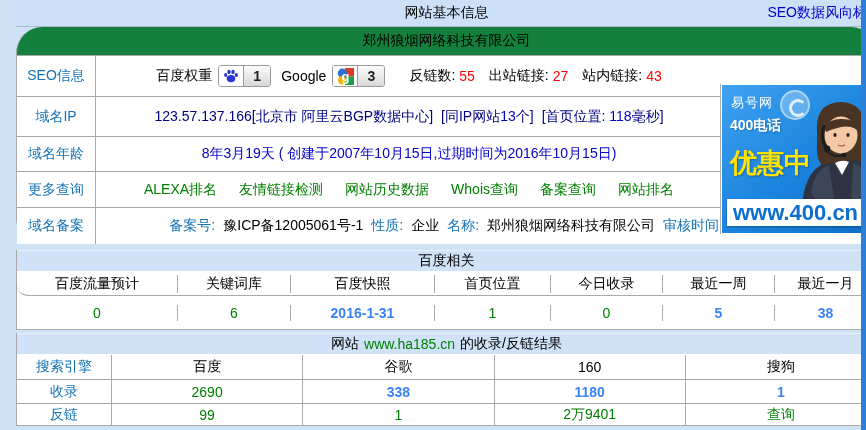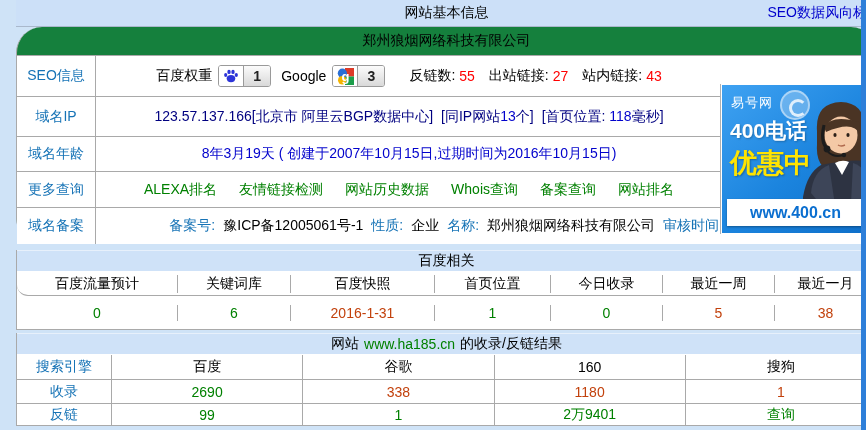--- a/index.html
+++ b/index.html
@@ -21,42 +21,42 @@
   .irow:last-child { border-bottom:1px solid #a9a9a9; }
   .irow .lbl { width:79px; flex:0 0 79px; border-right:1px solid #a9a9a9; color:#1673b6; display:flex; align-items:center; justify-content:center; }
   .irow .cnt { flex:1; display:flex; align-items:center; justify-content:center; flex-wrap:nowrap; white-space:nowrap; }
   .irow.with-ad .cnt { margin-right:154px; }
   .h41{height:41px;} .h40{height:40px;} .h35{height:35px;} .h36{height:36px;}
 
   .red { color:#f00; }
   .navy { color:#000080; }
   .blue { color:#0202cc; }
   .green { color:#008000; }
-  .gray { color:#c2410c; }
+  .gray { color:#3b82f6;font-weight:bold; }
   .bluelbl { color:#1673b6; }
   .gap8 > * { margin-right:8px; } .gap8 > *:last-child { margin-right:0; }
   .gap22 > * { margin-right:22px; } .gap22 > *:last-child { margin-right:0; }
   .mr4 { margin-right:4px; } .mr14 { margin-right:14px; }
   .link { cursor:pointer; }
 
   
   .badge { display:inline-flex; align-items:center; height:22px; border:1px solid #9a9a9a; border-radius:3px; background:#fff; overflow:hidden; margin:0 10px 0 6px; }
   .badge .ic { width:24px; height:100%; display:flex; align-items:center; justify-content:center; background:#fff; }
   .badge .num { width:27px; height:100%; display:flex; align-items:center; justify-content:center; background:linear-gradient(#fbfbfb,#d9d9d9); border-left:1px solid #9a9a9a; font-weight:bold; color:#222; }
 
   
   .ad { position:absolute; top:57px; right:6px; width:150px; height:150px; background:#fff; border-left:1px solid #b0b0b0; padding:1px; z-index:2; cursor:pointer; }
   .ad-inner { position:relative; width:100%; height:100%; background:linear-gradient(140deg,#3fa2f2 0%,#1b84de 55%,#0e6fc9 100%); overflow:hidden; }
   .ad-brand { position:absolute; top:9px; left:9px; color:#fff; font-size:13px; letter-spacing:1px; }
   .ad-logo { position:absolute; top:5px; left:58px; width:30px; height:30px; border-radius:50%; background:rgba(255,255,255,.28); border:2px solid rgba(255,255,255,.45); }
   .ad-logo::after { content:""; position:absolute; left:7px; top:7px; width:12px; height:12px; border:3px solid rgba(255,255,255,.8); border-right-color:transparent; border-radius:50%; }
-  .ad-line1 { position:absolute; top:32px; left:8px; color:#fff; font-size:21px; font-weight:bold; text-shadow:1px 1px 2px rgba(0,0,0,.25); }
+  .ad-line1 { position:absolute; top:32px; left:8px; color:#fff; font-size:14px; font-weight:bold; text-shadow:1px 1px 2px rgba(0,0,0,.25); }
   .ad-line2 { position:absolute; top:60px; left:8px; color:#ffe400; font-size:27px; font-weight:bold; text-shadow:1px 1px 2px rgba(0,0,0,.3); }
   .ad-woman { position:absolute; right:-4px; top:12px; }
-  .ad-urlbar { position:absolute; left:5px; right:5px; bottom:7px; height:27px; background:#fff; box-shadow:0 1px 2px rgba(0,0,0,.35); display:flex; align-items:center; justify-content:center; color:#0b6fd0; font-weight:bold; font-size:16px; z-index:3; }
+  .ad-urlbar { position:absolute; left:5px; right:5px; bottom:7px; height:27px; background:#fff; box-shadow:0 1px 2px rgba(0,0,0,.35); display:flex; align-items:center; justify-content:center; color:#0b6fd0; font-weight:bold; font-size:22px; z-index:3; }
 
   
   .gap-band { height:6px; }
   .gap-band.small { height:3px; }
 
   
   .secbox { background:#fff; border:1px solid #a9a9a9; border-top:0; }
   .sec-header { height:22px; background:#cfe2f8; border-top:1px solid #e7f0fb; border-bottom:1px solid #fff; display:flex; align-items:center; justify-content:center; color:#000; }
   .frow { display:flex; align-items:center;border-radius:11px; }
   .frow .cell { display:flex; align-items:center; justify-content:center; border-right:1px solid #a9a9a9; }

